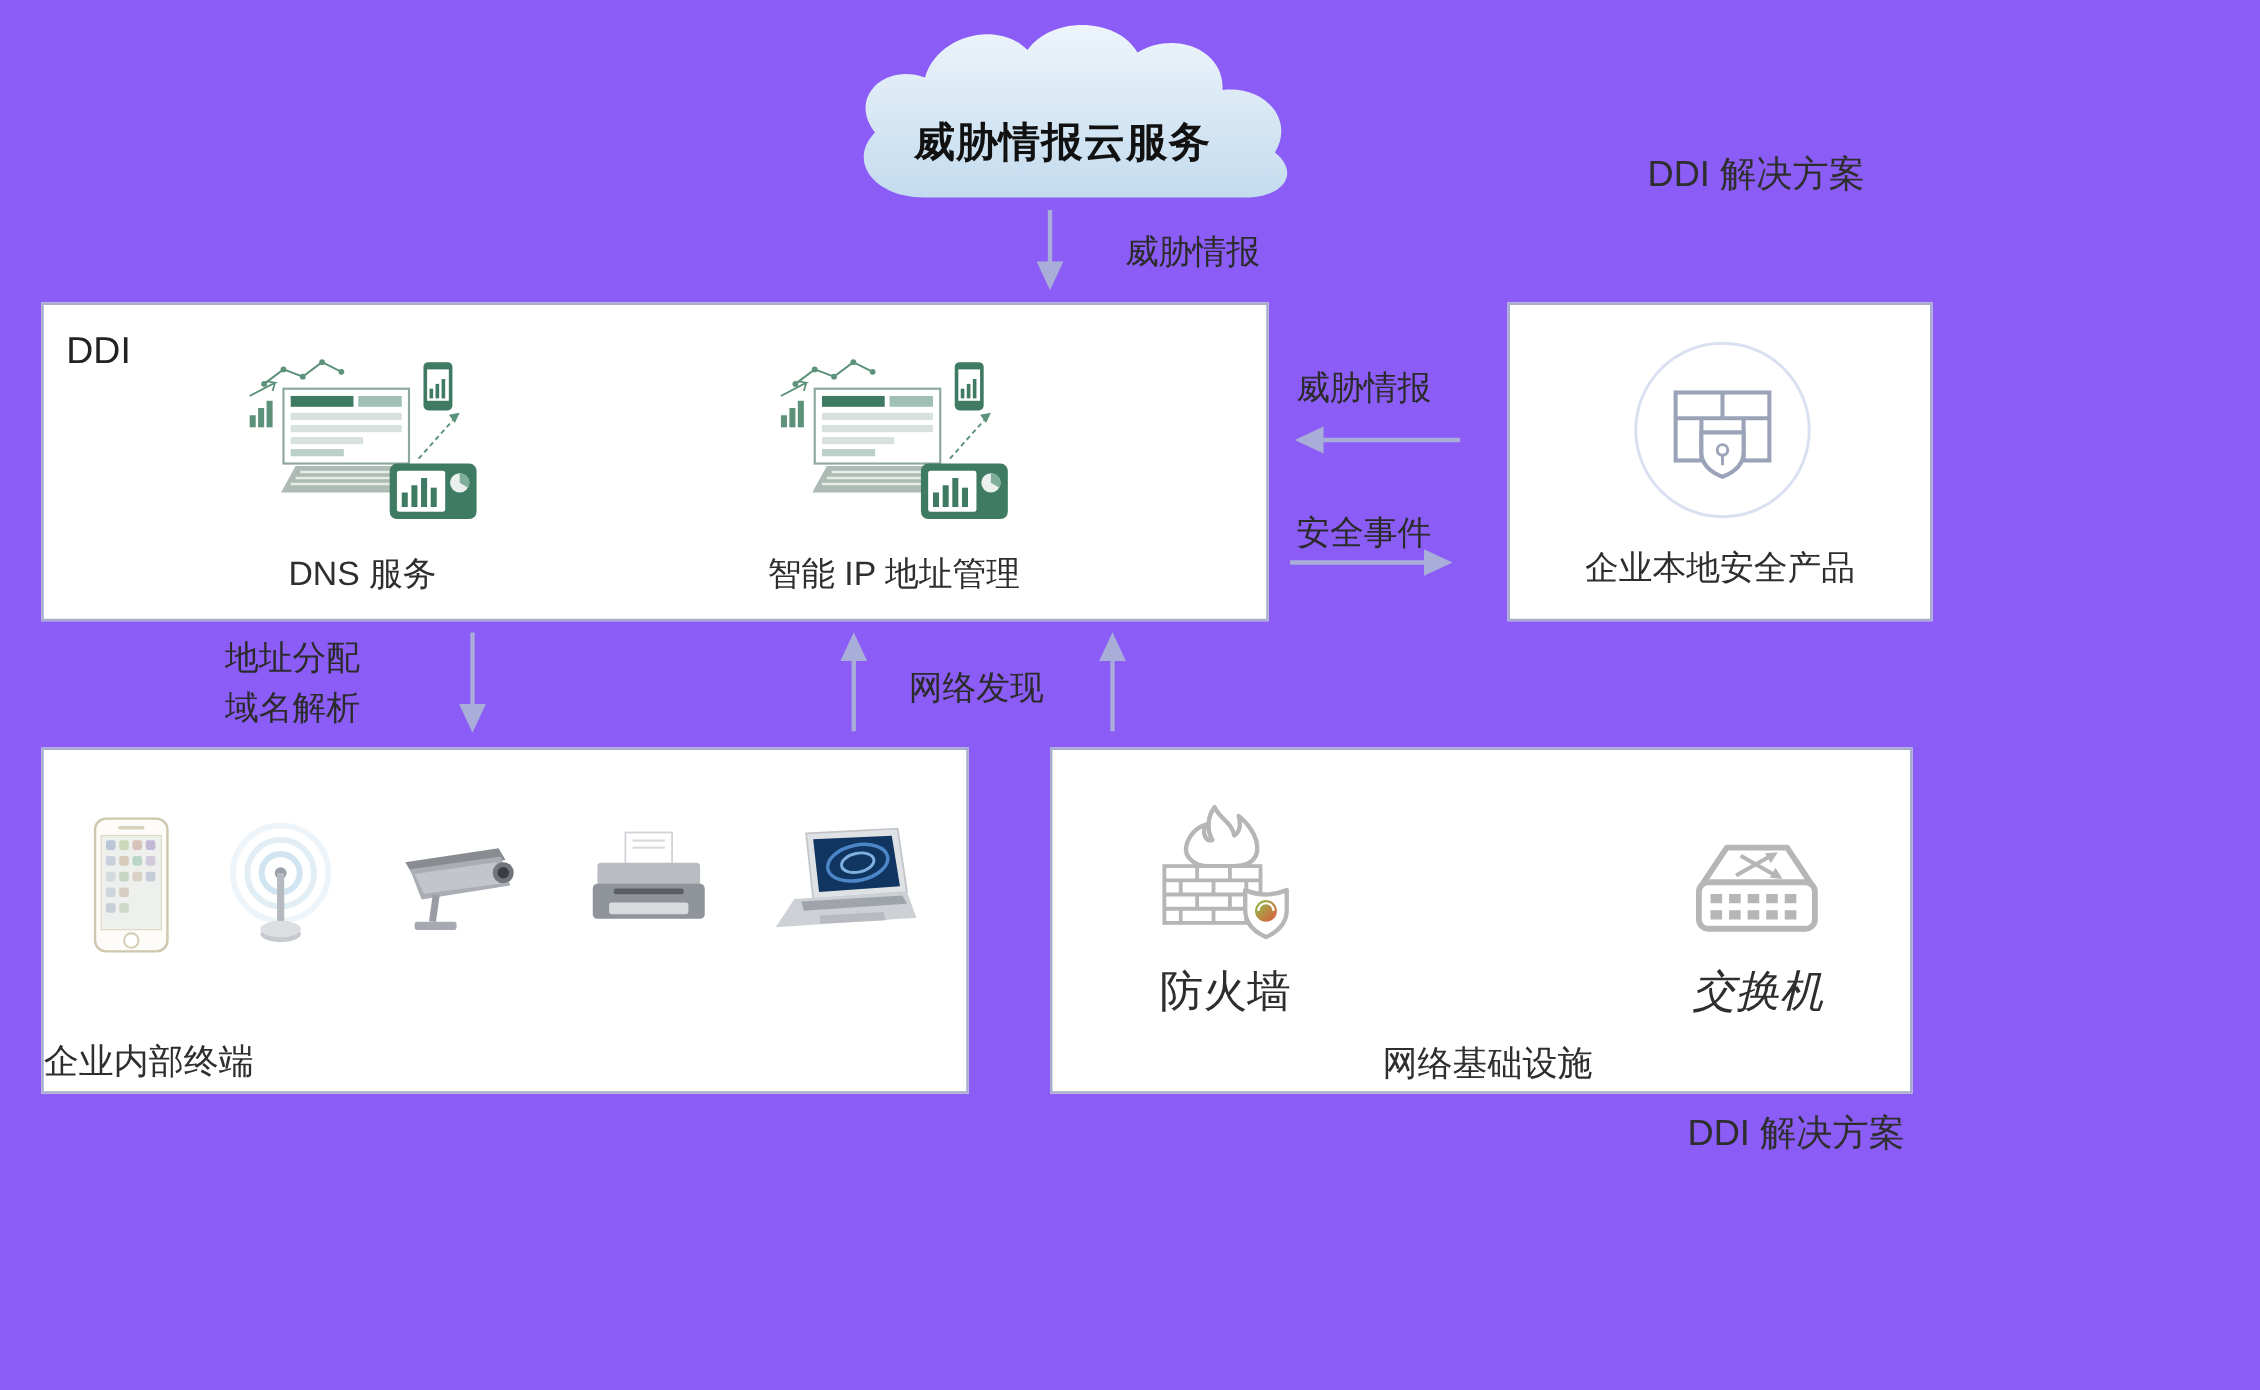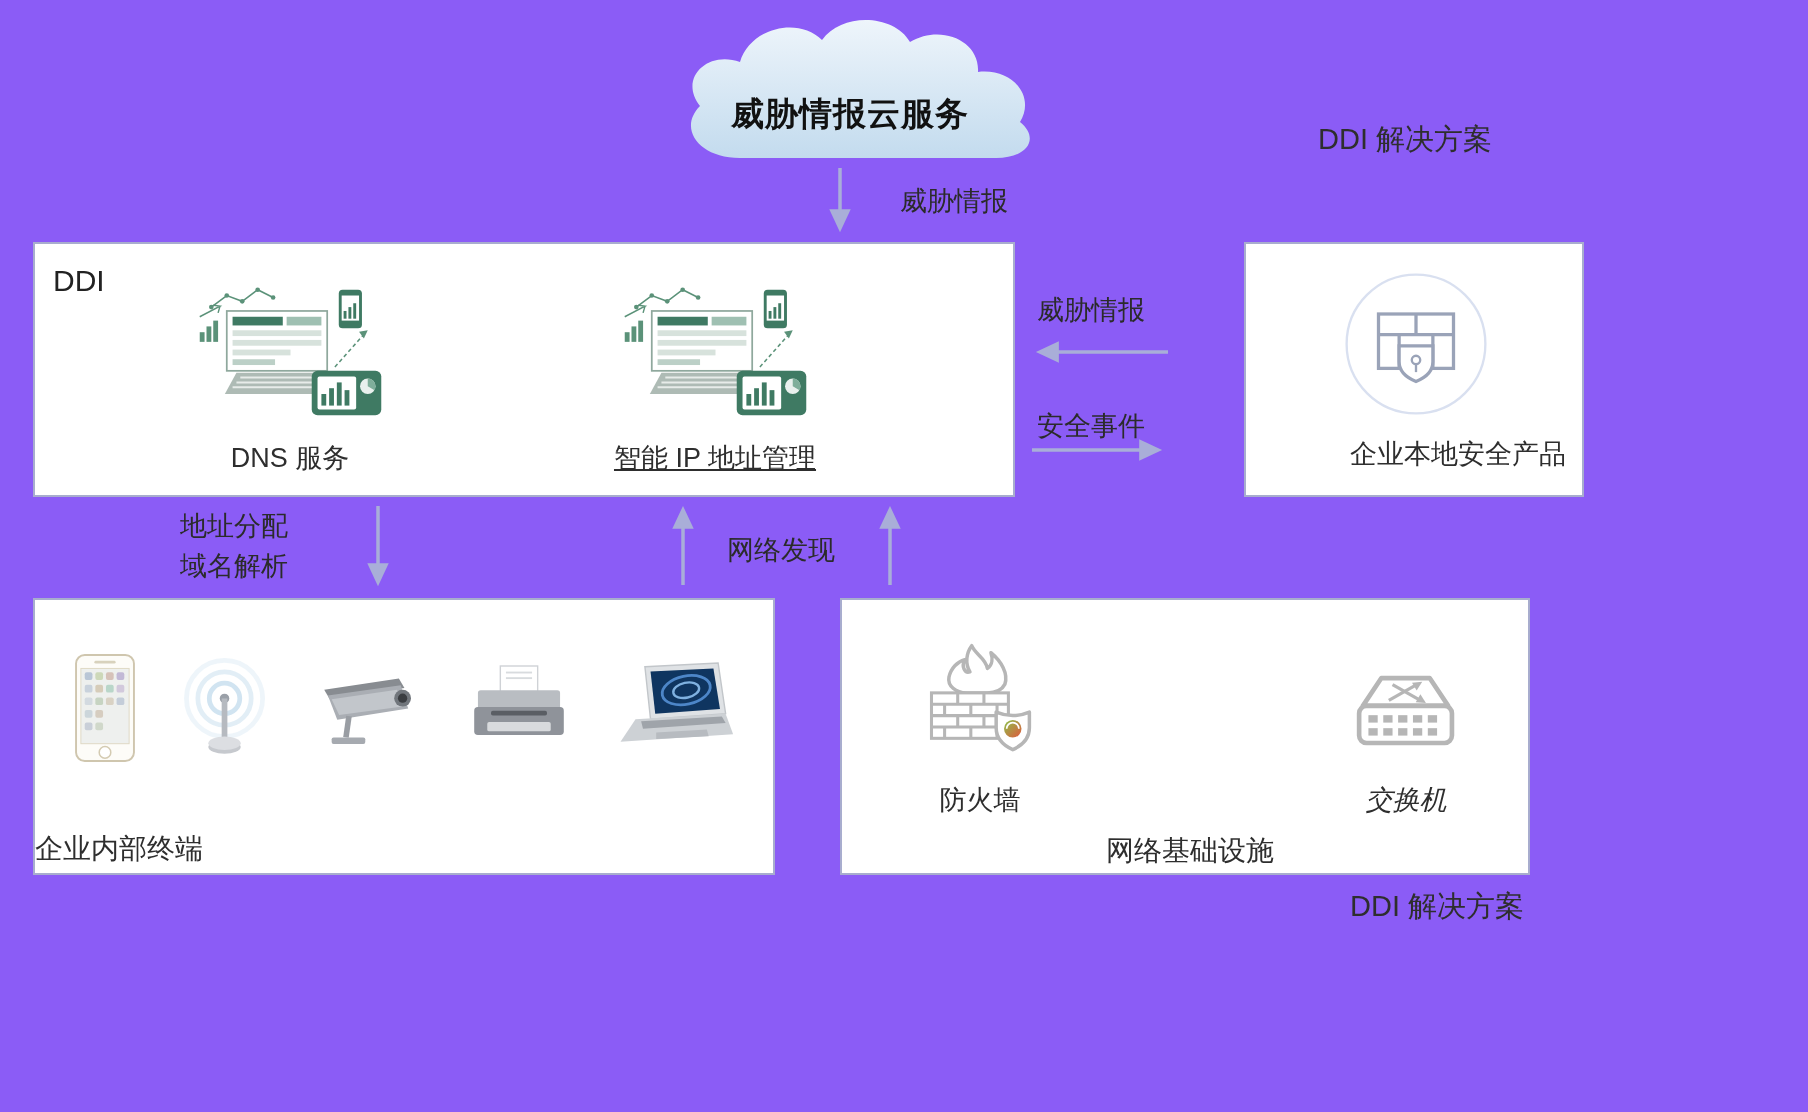--- a/index.html
+++ b/index.html
@@ -6,21 +6,21 @@
   html,body { background:#ffffff; }
   body {
     font-family:"Liberation Sans","DejaVu Sans",sans-serif;
     color:#2e2e2e;
     width:1808px; height:1112px;
   }
   .canvas { position:relative; width:1808px; height:1112px; background:#8b5cf6; overflow:hidden; }
 
   .box { position:absolute; background:#fff; border:2px solid #a8adce; }
   .box-ddi       { left:33px;   top:242px; width:982px; height:255px;padding-left:16px; }
-  .box-security  { left:1244px; top:242px; width:340px; height:255px;padding-left:44px; }
+  .box-security  { left:1206px; top:242px; width:340px; height:255px; }
   .box-terminals { left:33px;   top:598px; width:742px; height:277px; }
   .box-infra     { left:840px;  top:598px; width:690px; height:277px; }
 
   .t { position:absolute; white-space:nowrap; color:#2e2e2e; }
   .t-title-tr { left:1318px; top:120px; font-size:29px; }
   .t-title-br { left:1350px; top:887px; font-size:29px; }
 
   .cloud-wrap { position:absolute; left:640px; top:6px; width:420px; height:180px; }
   .cloud-wrap svg { position:absolute; left:0; top:0; }
   .cloud-label { position:absolute; left:0; top:86px; width:100%; text-align:center;
@@ -31,33 +31,33 @@
   .fl-threat  { left:1037px; top:292px; }
   .fl-event   { left:1037px; top:408px; }
   .fl-addr    { left:180px;  top:506px; line-height:40px; }
   .fl-netdisc { left:727px;  top:532px; }
 
   .arrows-overlay { position:absolute; left:0; top:0; pointer-events:none; }
 
   .ddi-title { position:absolute; left:18px; top:20px; font-size:30px; color:#222; }
   .ddi-item { position:absolute; top:38px; width:310px; text-align:center; }
   .ddi-item.dns  { left:100px; }
-  .ddi-item.ipam { left:525px;text-decoration:underline; }
+  .ddi-item.ipam { left:525px; }
   .ddi-item .lbl { margin-top:14px; font-size:27px; color:#2e2e2e; }
 
   .sec-icon  { position:absolute; left:95px; top:25px; }
   .sec-label { position:absolute; top:192px; width:100%; text-align:center; font-size:27px; }
 
   .devices-row { position:absolute; left:0; top:42px; width:100%; height:132px;
                  display:flex; justify-content:center; align-items:center; gap:38px; }
   .terminals-label { position:absolute; top:230px; width:100%; text-align:left; font-size:28px; }
 
   .infra-col { position:absolute; top:22px; width:180px; text-align:center; }
   .infra-col .icon-wrap { height:138px; display:flex; align-items:flex-end; justify-content:center; }
-  .infra-col .lbl { margin-top:22px; font-size:27px; }
+  .infra-col .lbl { margin-top:10px; font-size:35px; }
   .col-firewall { left:48px; }
   .col-router   { left:270px; }
   .col-switch   { left:474px;font-style:italic; }
   .infra-label  { position:absolute; top:232px; width:100%; text-align:center; font-size:28px;padding-left:10px; }
 
   .hidden-defs { position:absolute; width:0; height:0; overflow:hidden; }
 </style>
 </head>
 <body>
 

